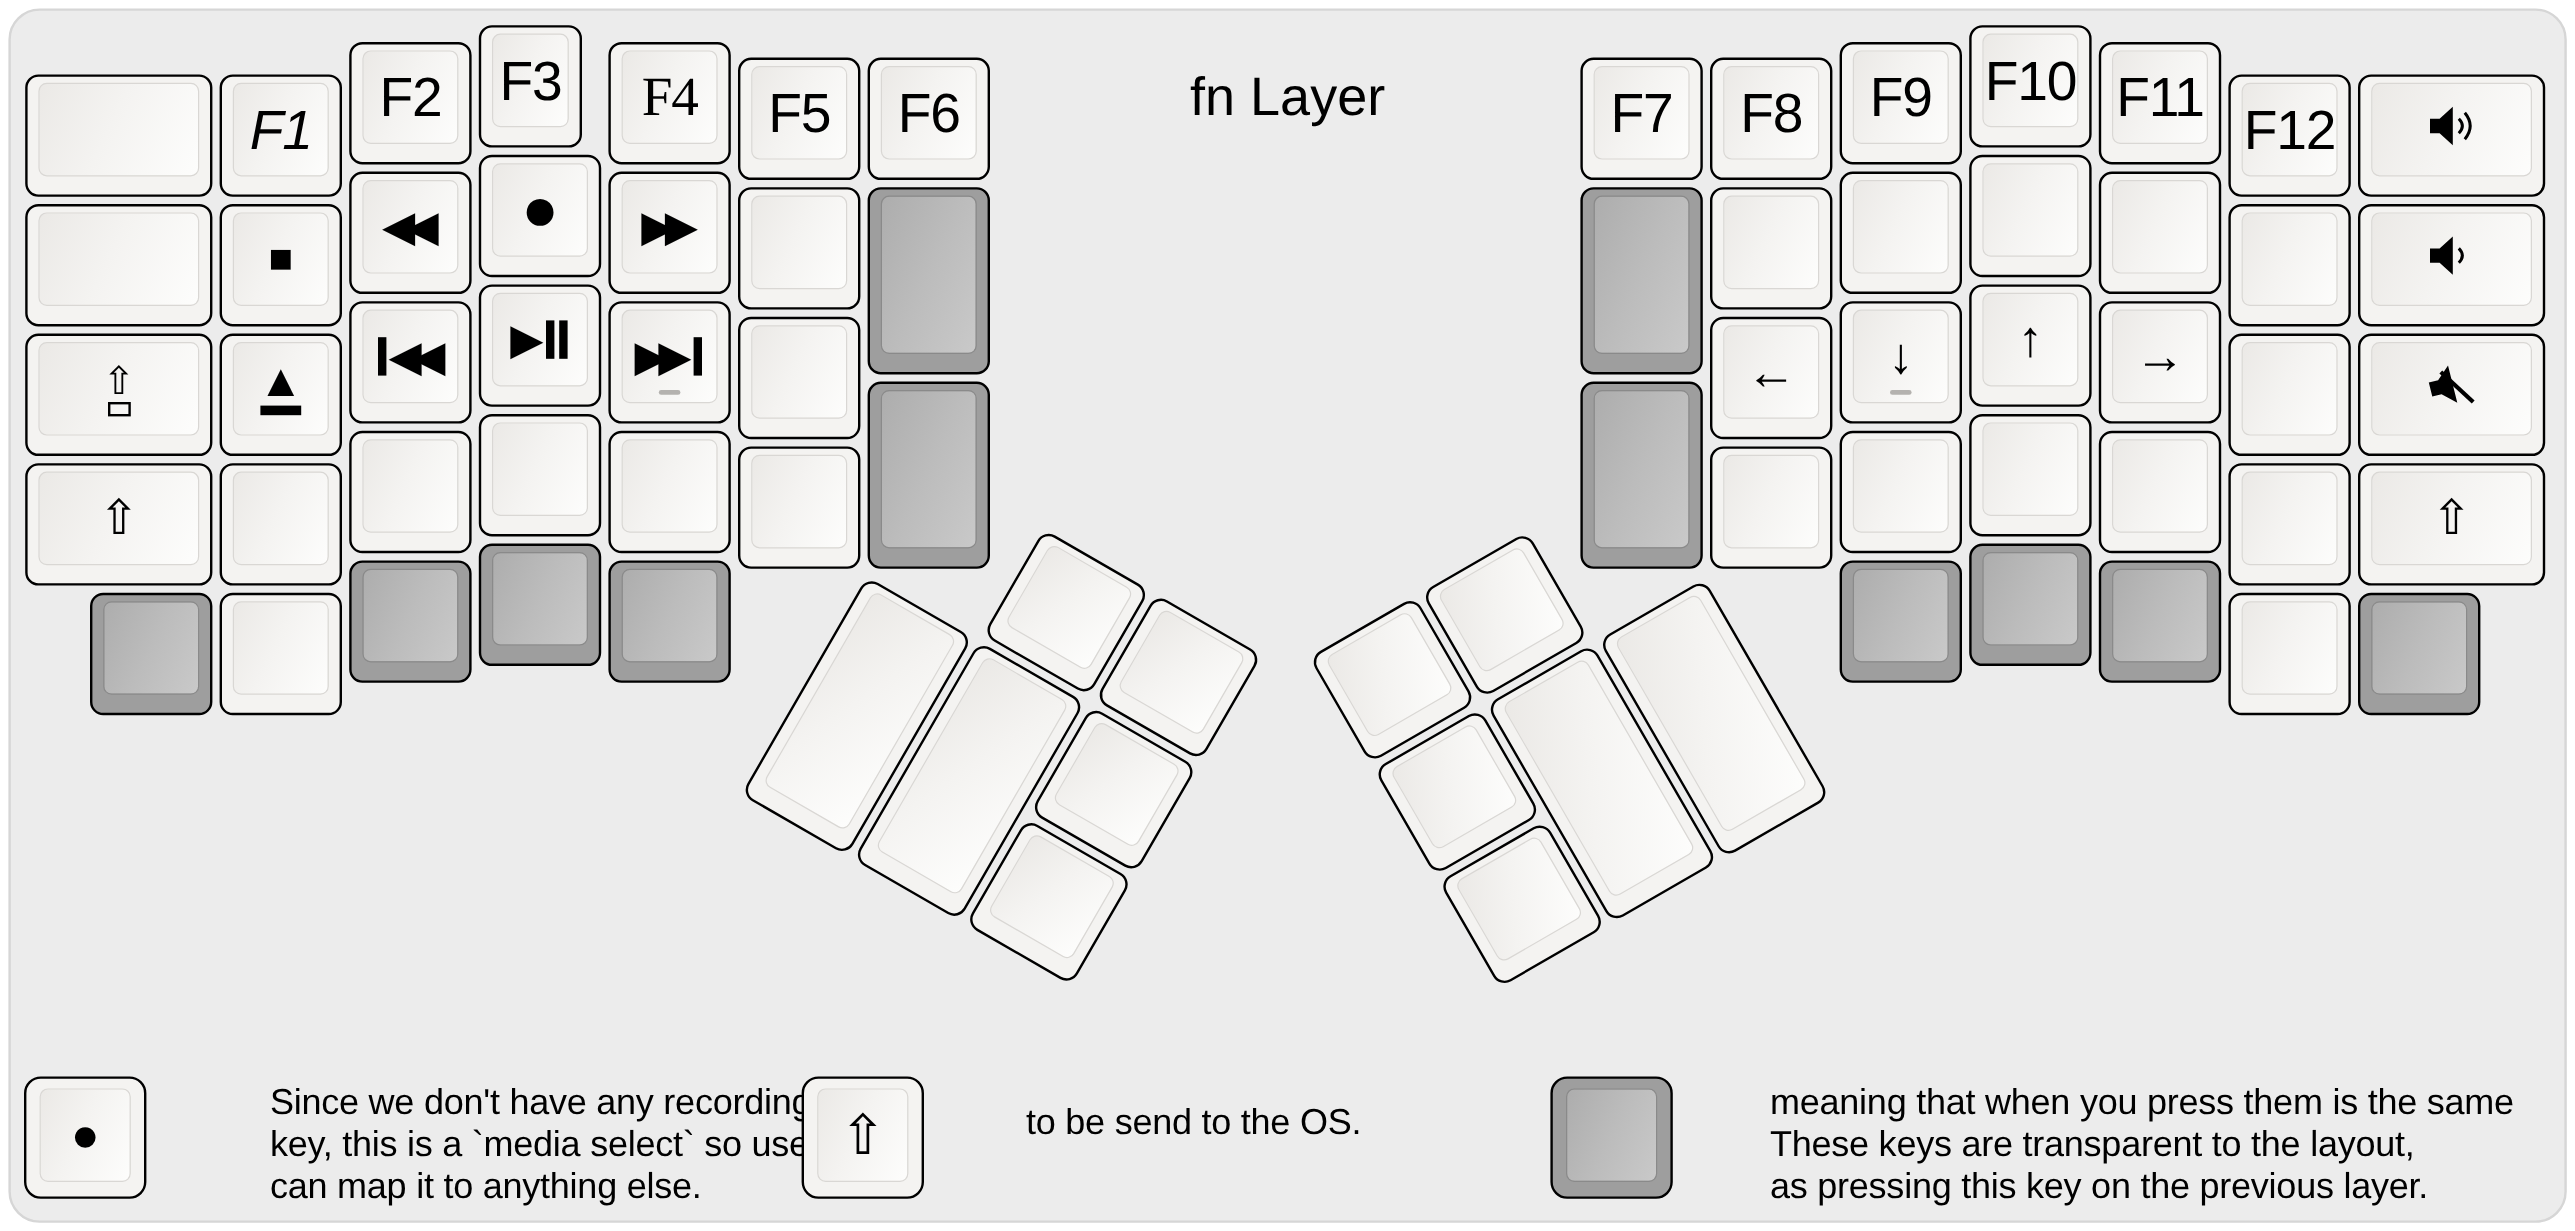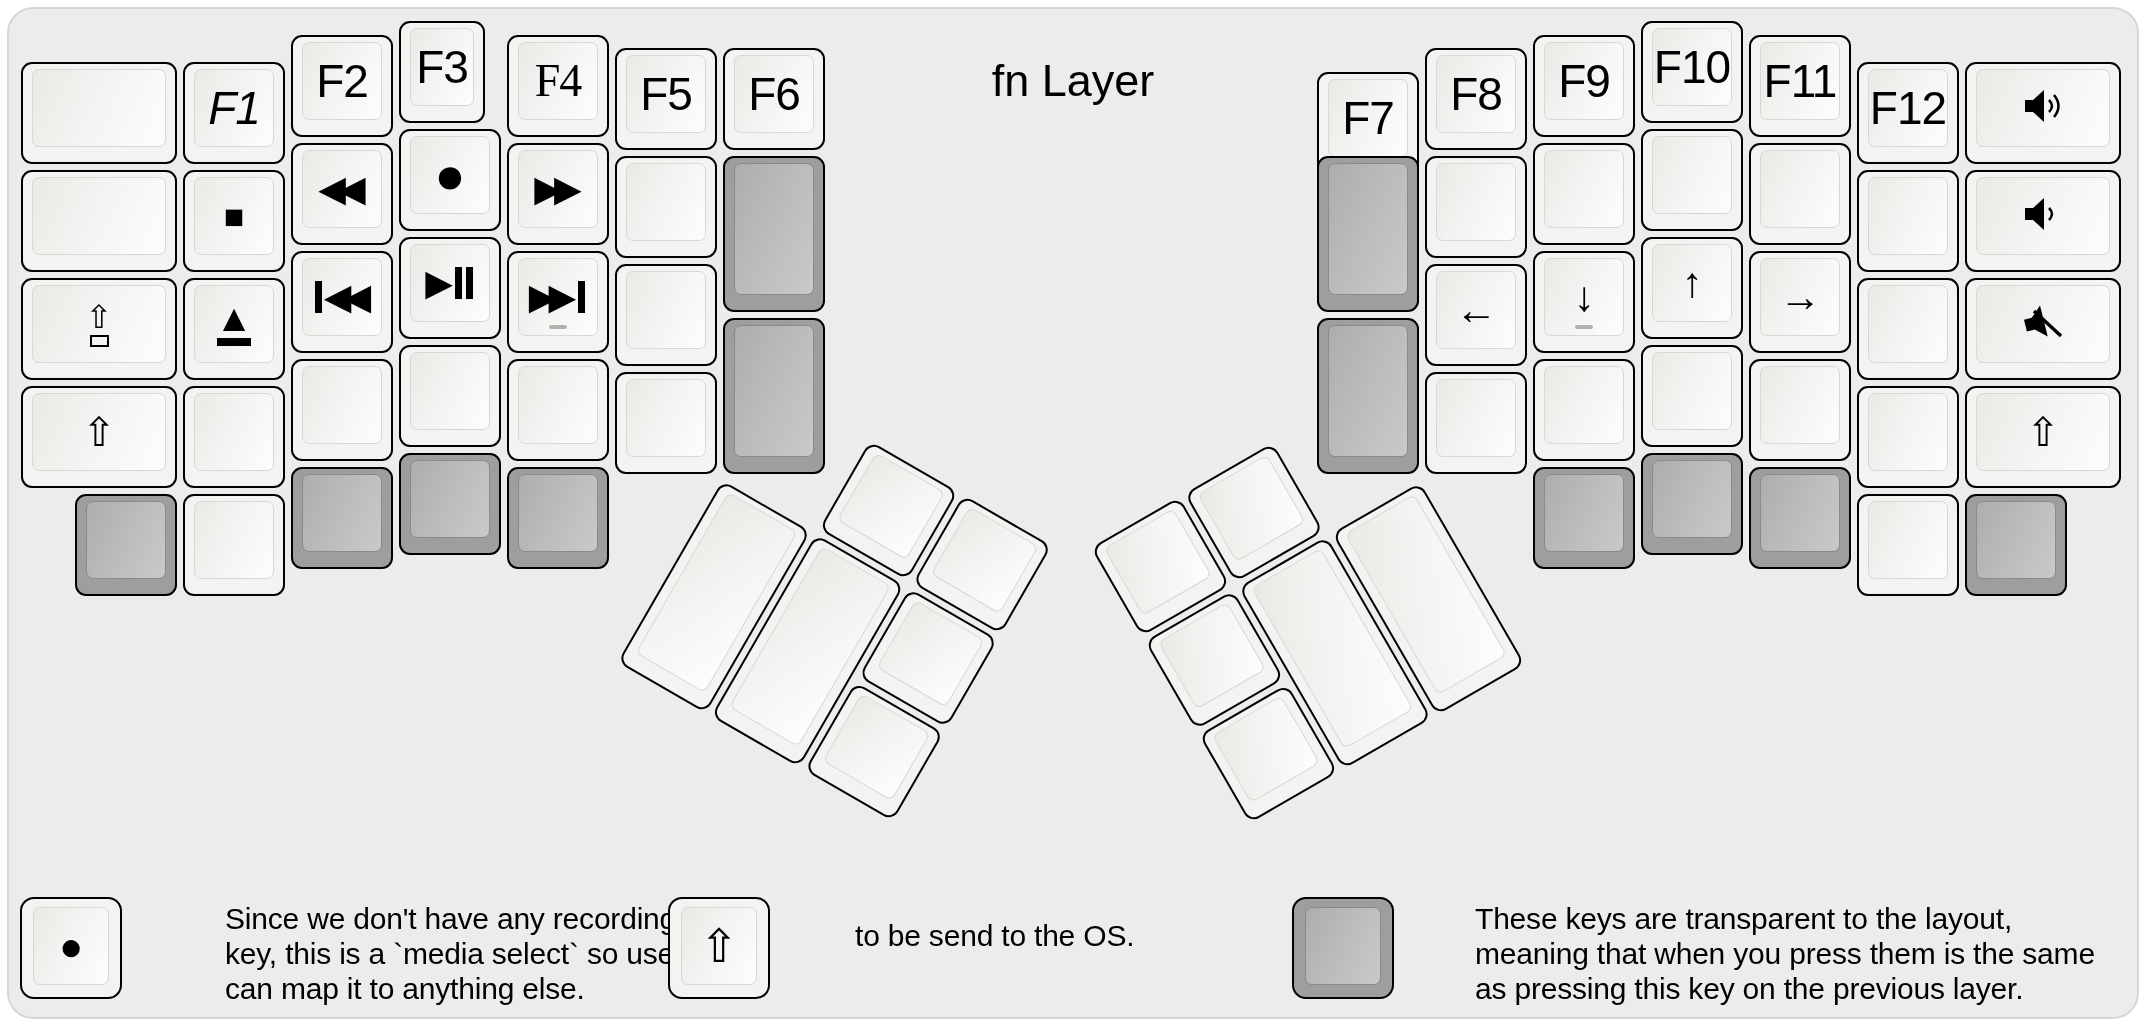--- a/index.html
+++ b/index.html
@@ -232,21 +232,21 @@
       </div>
       <div class="key gray" style="width: 102px; height: 102px; left: 291px; top: 466.5px;">
         <div class="key-top"></div>
       </div>
       <div class="key gray" style="width: 102px; height: 102px; left: 399px; top: 453px;">
         <div class="key-top"></div>
       </div>
       <div class="key gray" style="width: 102px; height: 102px; left: 507px; top: 466.5px;">
         <div class="key-top"></div>
       </div>
-      <div class="key" style="width: 102px; height: 102px; left: 1317px; top: 48px; margin-top: 24px;">
+      <div class="key" style="width: 102px; height: 102px; left: 1317px; top: 48px;">
         <div class="key-top">
           <span class="klabel">F7</span>
         </div>
       </div>
       <div class="key gray" style="width: 102px; height: 156px; left: 1317px; top: 156px;">
         <div class="key-top"></div>
       </div>
       <div class="key gray" style="width: 102px; height: 156px; left: 1317px; top: 318px;">
         <div class="key-top"></div>
       </div>
@@ -393,18 +393,18 @@
           <span class="shift-g">⇧</span>
         </div>
       </div>
       <div class="legend-text" style="left: 855px; top: 918px;">
         <div>to be send to the OS.</div>
       </div>
       <div class="key gray legend-key" style="width: 102px; height: 102px; left: 1292px; top: 897px;">
         <div class="key-top"></div>
       </div>
       <div class="legend-text" style="left: 1475px; top: 901px;">
+        <div>meaning that when you press them is the same</div>
         <div>These keys are transparent to the layout,</div>
-        <div>meaning that when you press them is the same</div>
         <div>as pressing this key on the previous layer.</div>
       </div>
     </div>
 </div>
 
 </body></html>

